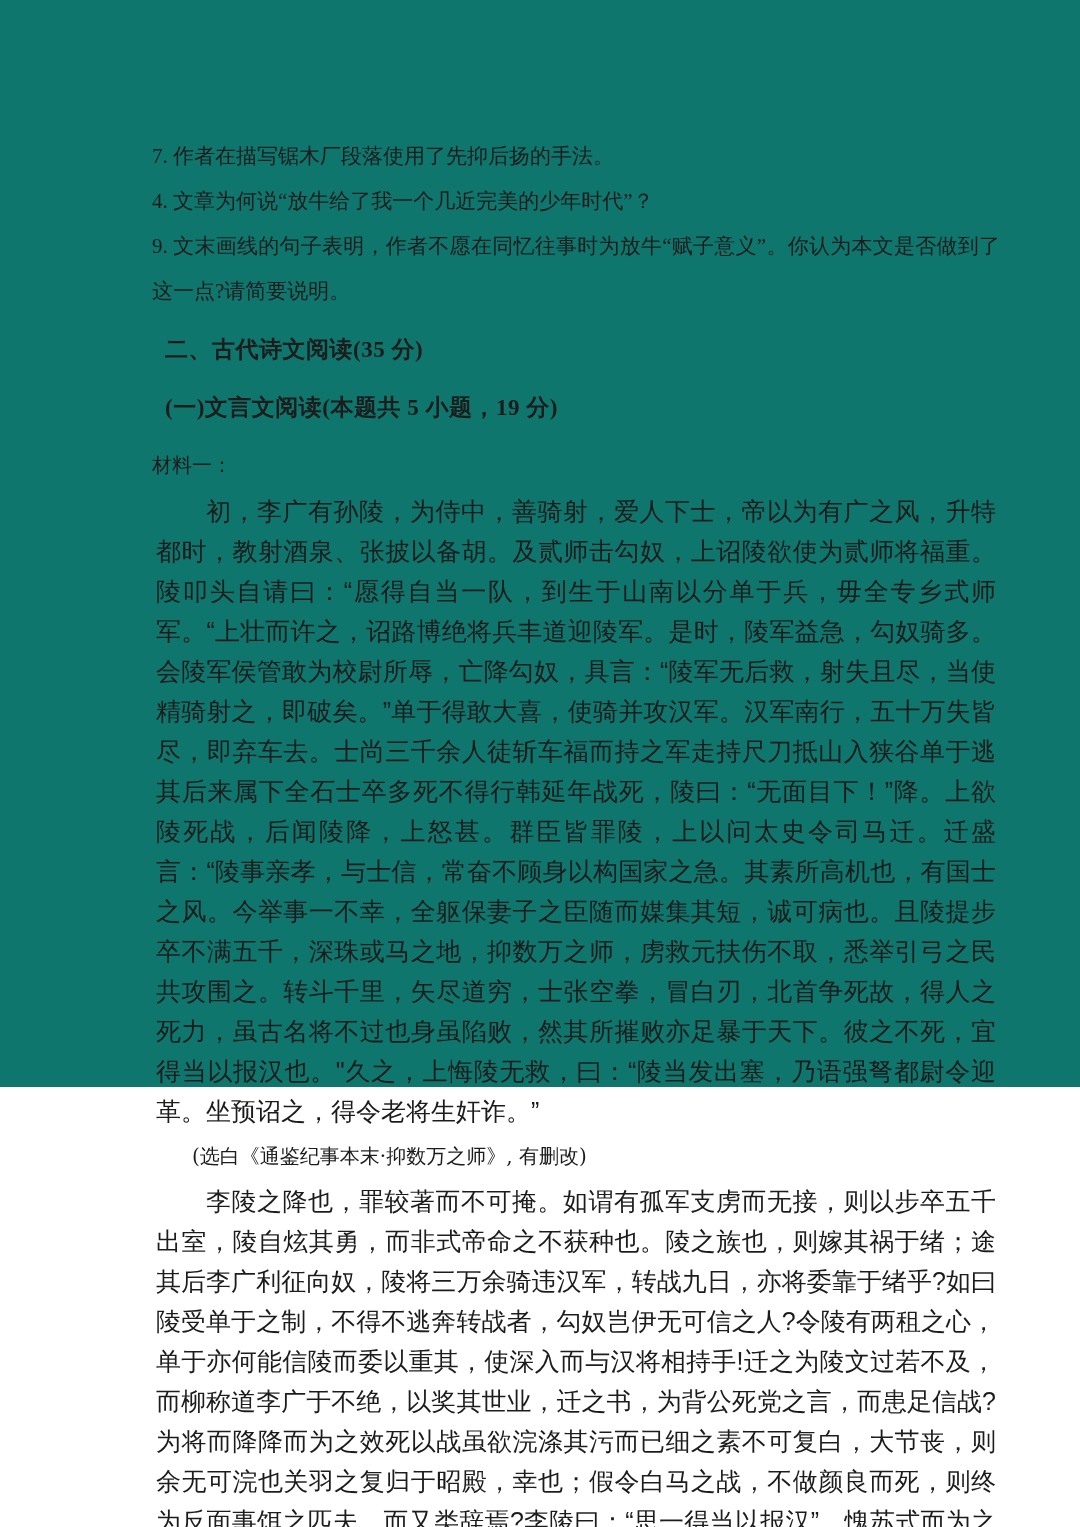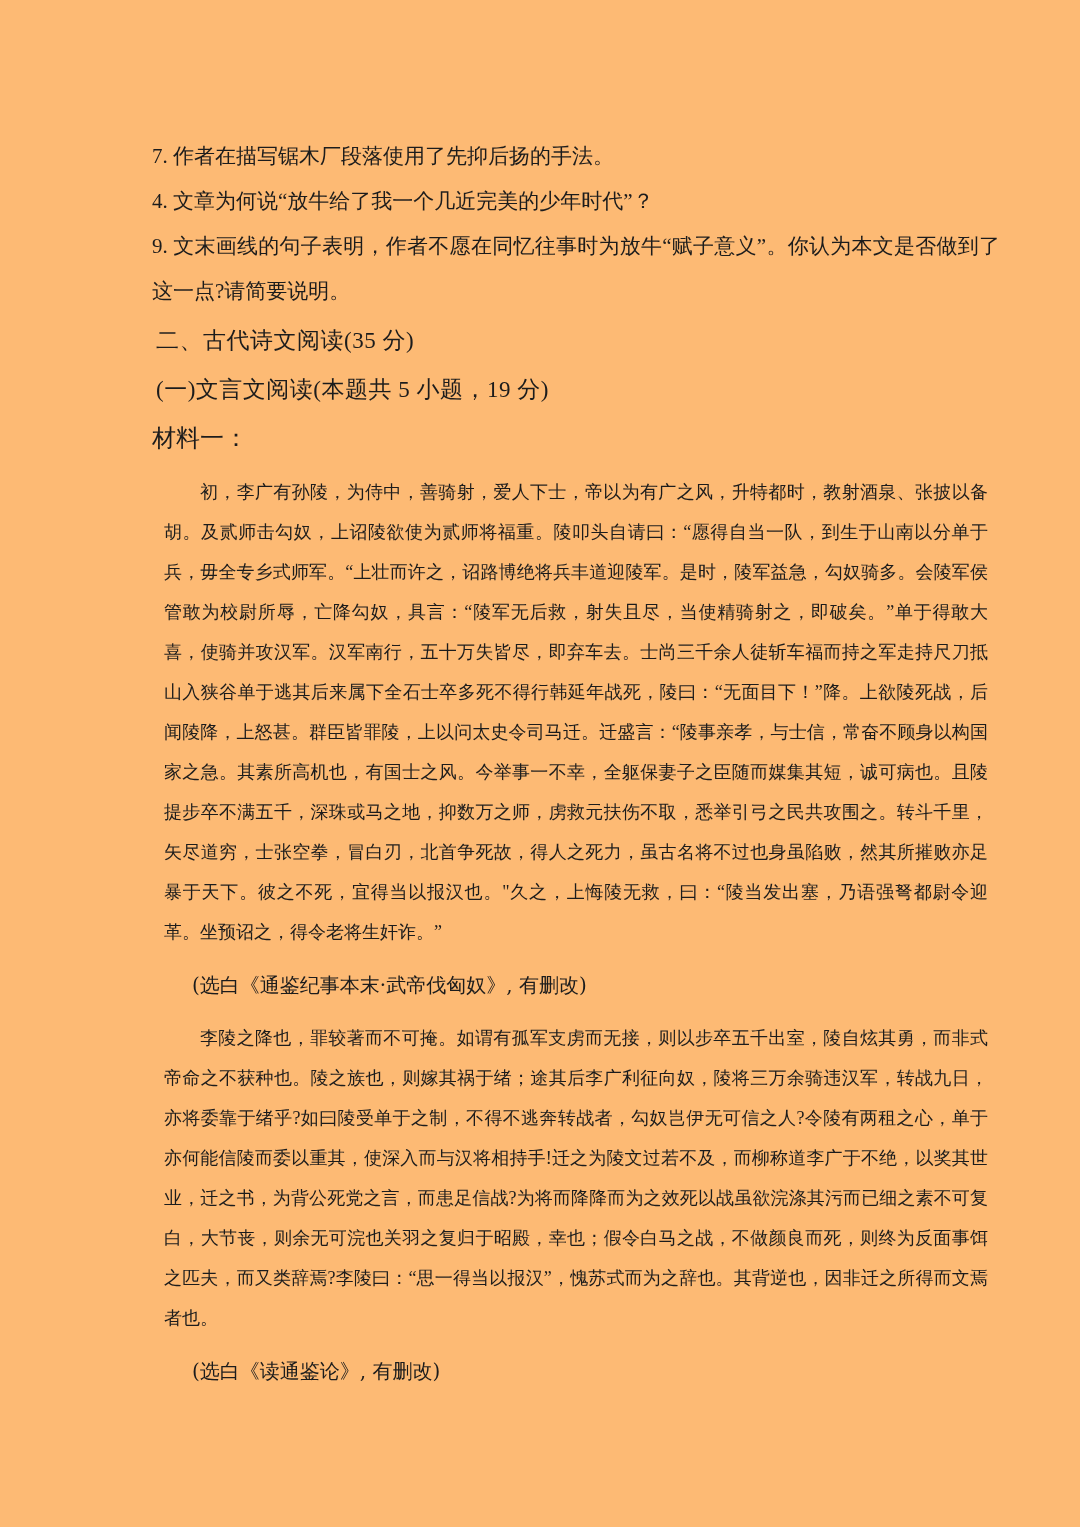--- a/index.html
+++ b/index.html
@@ -10,49 +10,49 @@
   body {
     width: 1080px;
     height: 1527px;
     overflow: hidden;
     font-family: "Liberation Serif", "DejaVu Serif", serif;
     color: #1c1c1c;
   }
   .page {
     box-sizing: border-box;
     width: 1080px;
-    height: 1527px;
+    height: 1087px;
     padding: 134px 80px 40px 152px;
-    background: #fdba74;
+    background: #0f766e;
   }
   .q {
     margin: 0;
     font-size: 21px;
     line-height: 45px;
     text-align: justify;
   }
   .heading {
-    margin: 4px;
+    margin: 13px;
     font-size: 23px;
-    font-weight: normal;
+    font-weight: bold;
     line-height: 45px;
     letter-spacing: 0.5px;
   }
   .material-label {
     margin: 0;
-    font-size: 24px;
+    font-size: 20px;
     line-height: 44px;
   }
   .passage {
-    margin: 12px;
-    font-size: 18px;
+    margin: 4px;
+    font-size: 25px;
     line-height: 40px;
     text-align: justify;
     text-indent: 2em;
-    font-family: Liberation Serif, serif;
+    font-family: Liberation Sans, sans-serif;
   }
   .source {
     margin: 0;
     font-size: 20px;
     line-height: 42px;
     text-indent: 2em;
     font-family: "DejaVu Serif", "Liberation Serif", serif;
   }
 </style>
 </head>
@@ -62,18 +62,18 @@
 
   <p class="q">7. 作者在描写锯木厂段落使用了先抑后扬的手法。</p>
   <p class="q">4. 文章为何说“放牛给了我一个几近完美的少年时代”？</p>
   <p class="q">9. 文末画线的句子表明，作者不愿在同忆往事时为放牛“赋子意义”。你认为本文是否做到了这一点?请简要说明。</p>
 
   <h2 class="heading">二、古代诗文阅读(35 分)</h2>
   <h3 class="heading">(一)文言文阅读(本题共 5 小题，19 分)</h3>
 
   <p class="material-label">材料一：</p>
   <p class="passage">初，李广有孙陵，为侍中，善骑射，爱人下士，帝以为有广之风，升特都时，教射酒泉、张披以备胡。及贰师击勾奴，上诏陵欲使为贰师将福重。陵叩头自请曰：“愿得自当一队，到生于山南以分单于兵，毋全专乡式师军。“上壮而许之，诏路博绝将兵丰道迎陵军。是时，陵军益急，勾奴骑多。会陵军侯管敢为校尉所辱，亡降勾奴，具言：“陵军无后救，射失且尽，当使精骑射之，即破矣。”单于得敢大喜，使骑并攻汉军。汉军南行，五十万失皆尽，即弃车去。士尚三千余人徒斩车福而持之军走持尺刀抵山入狭谷单于逃其后来属下全石士卒多死不得行韩延年战死，陵曰：“无面目下！”降。上欲陵死战，后闻陵降，上怒甚。群臣皆罪陵，上以问太史令司马迁。迁盛言：“陵事亲孝，与士信，常奋不顾身以构国家之急。其素所高机也，有国士之风。今举事一不幸，全躯保妻子之臣随而媒集其短，诚可病也。且陵提步卒不满五千，深珠或马之地，抑数万之师，虏救元扶伤不取，悉举引弓之民共攻围之。转斗千里，矢尽道穷，士张空拳，冒白刃，北首争死故，得人之死力，虽古名将不过也身虽陷败，然其所摧败亦足暴于天下。彼之不死，宜得当以报汉也。"久之，上悔陵无救，曰：“陵当发出塞，乃语强弩都尉令迎革。坐预诏之，得令老将生奸诈。”</p>
-  <p class="source">(选白《通鉴纪事本末·武帝伐匈奴》, 有删改)</p>
+  <p class="source">(选白《通鉴纪事本末·抑数万之师》, 有删改)</p>
 
   <p class="passage">李陵之降也，罪较著而不可掩。如谓有孤军支虏而无接，则以步卒五千出室，陵自炫其勇，而非式帝命之不获种也。陵之族也，则嫁其祸于绪；途其后李广利征向奴，陵将三万余骑违汉军，转战九日，亦将委靠于绪乎?如曰陵受单于之制，不得不逃奔转战者，勾奴岂伊无可信之人?令陵有两租之心，单于亦何能信陵而委以重其，使深入而与汉将相持手!迁之为陵文过若不及，而柳称道李广于不绝，以奖其世业，迁之书，为背公死党之言，而患足信战?为将而降降而为之效死以战虽欲浣涤其污而已细之素不可复白，大节丧，则余无可浣也关羽之复归于昭殿，幸也；假令白马之战，不做颜良而死，则终为反面事饵之匹夫，而又类辞焉?李陵曰：“思一得当以报汉”，愧苏式而为之辞也。其背逆也，因非迁之所得而文焉者也。</p>
   <p class="source">(选白《读通鉴论》, 有删改)</p>
 
 </div>
 
 </body></html>

